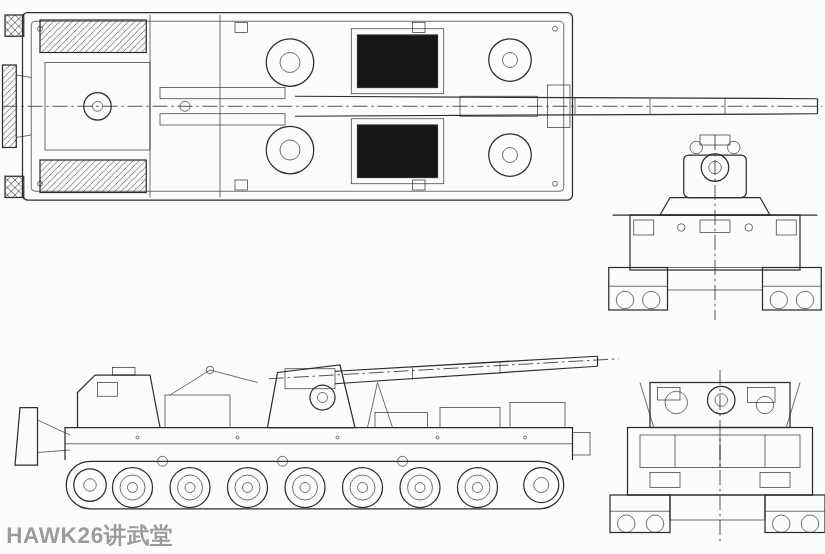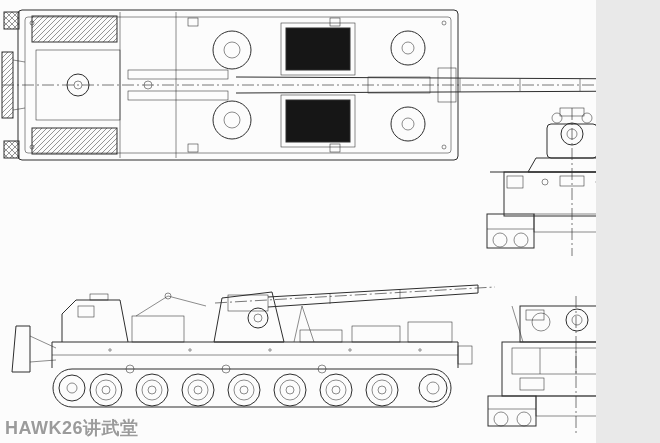--- a/index.html
+++ b/index.html
@@ -4,21 +4,21 @@
 <style>
   :root{
     --line:#2e2e2e;
     --bg:#fcfcfc;
     --wm:#9b9b9b;
     --dark:#161616;
   }
   html,body{margin:0;padding:0;background:#e9e9e9;}
   .page{
     position:relative;
-    width:596px;height:443px;
+    width:660px;height:443px;
     background:var(--bg);
     overflow:hidden;
     font-family:"Liberation Sans",sans-serif;
   }
   .page > svg{position:absolute;left:0;top:0;}
   
   svg line, svg rect, svg circle, svg path, svg polygon{
     fill:none;stroke:var(--line);stroke-width:1;
   }
   svg .thin{stroke-width:.55;}

